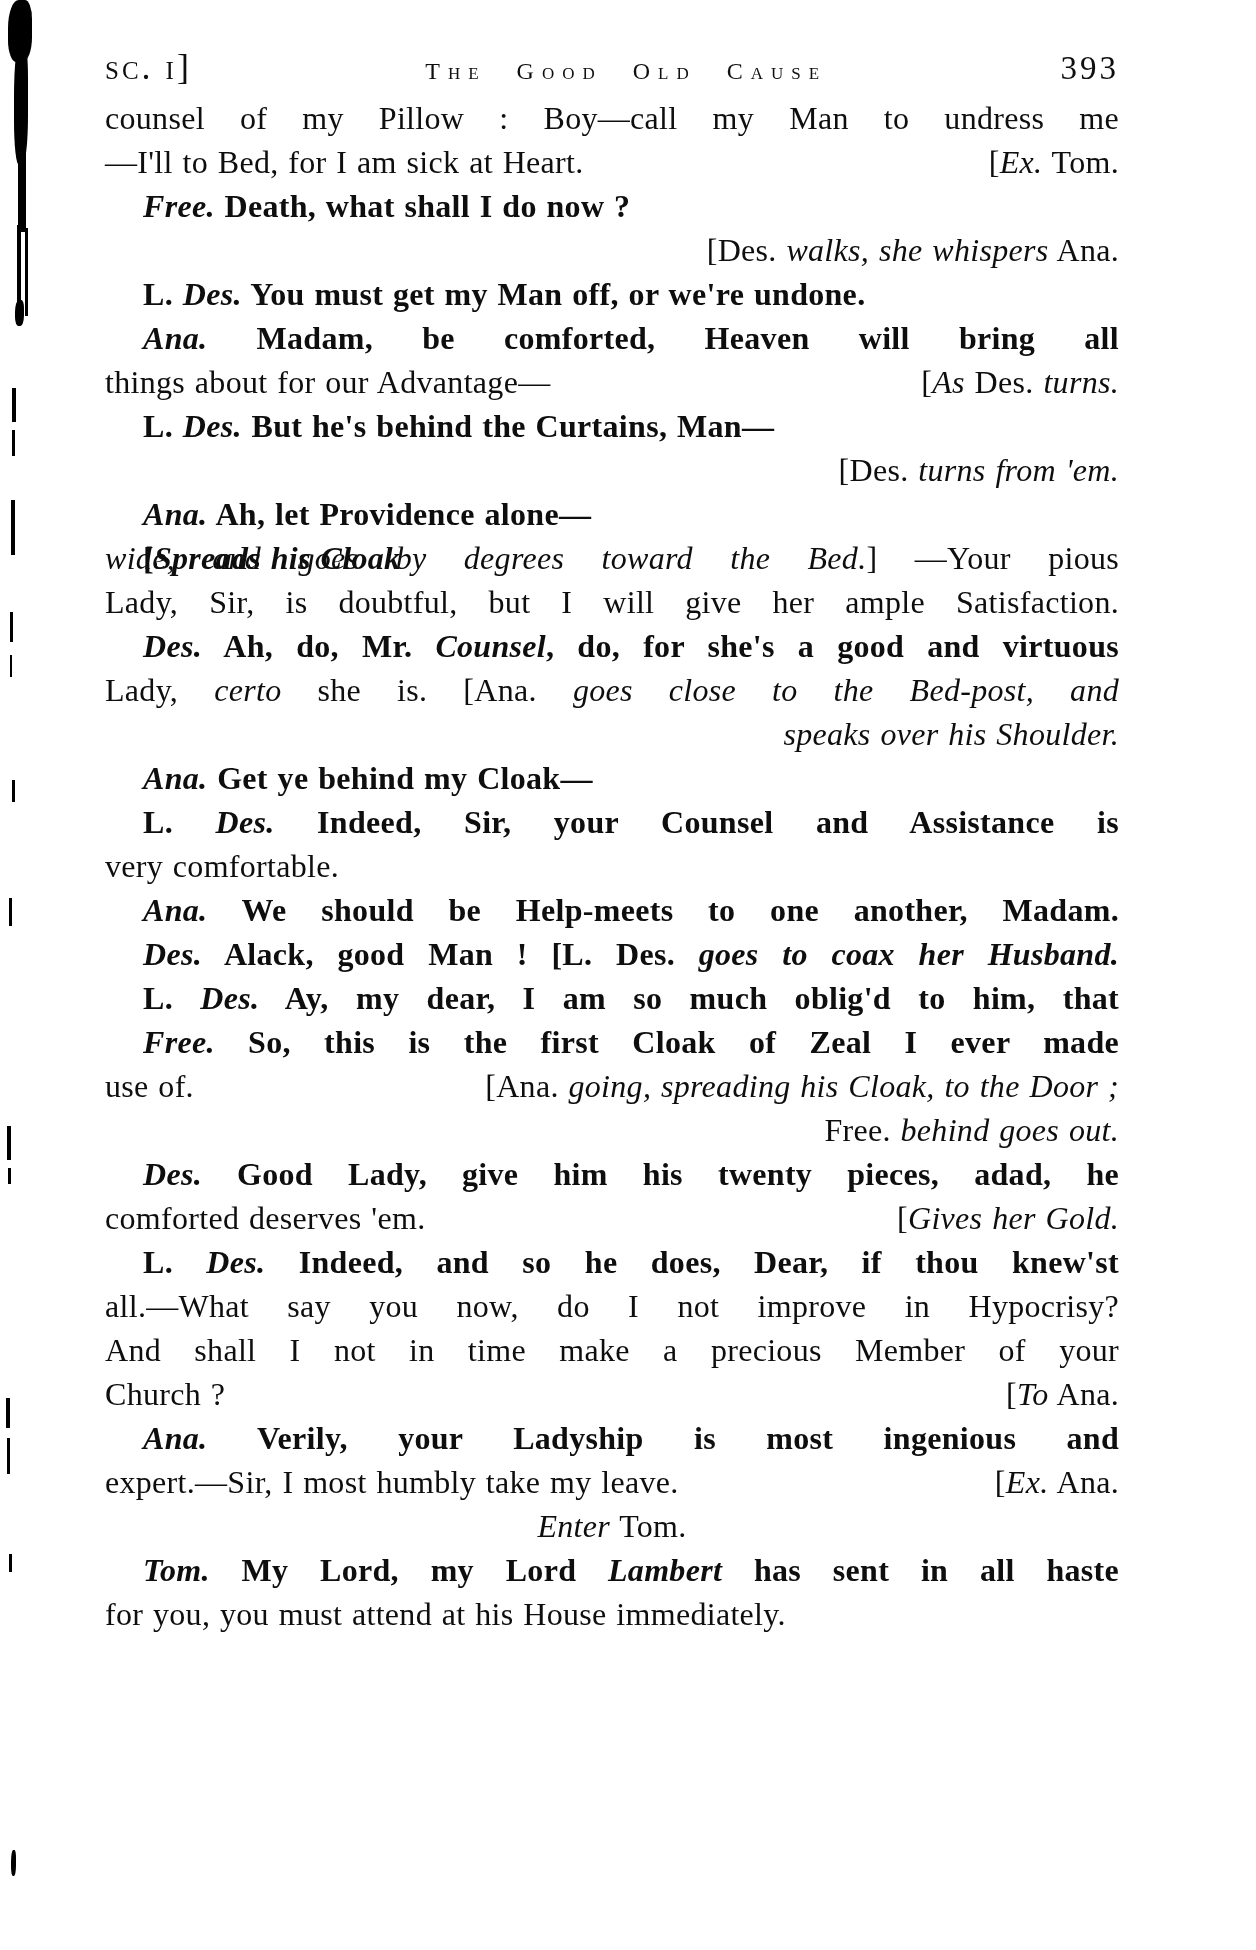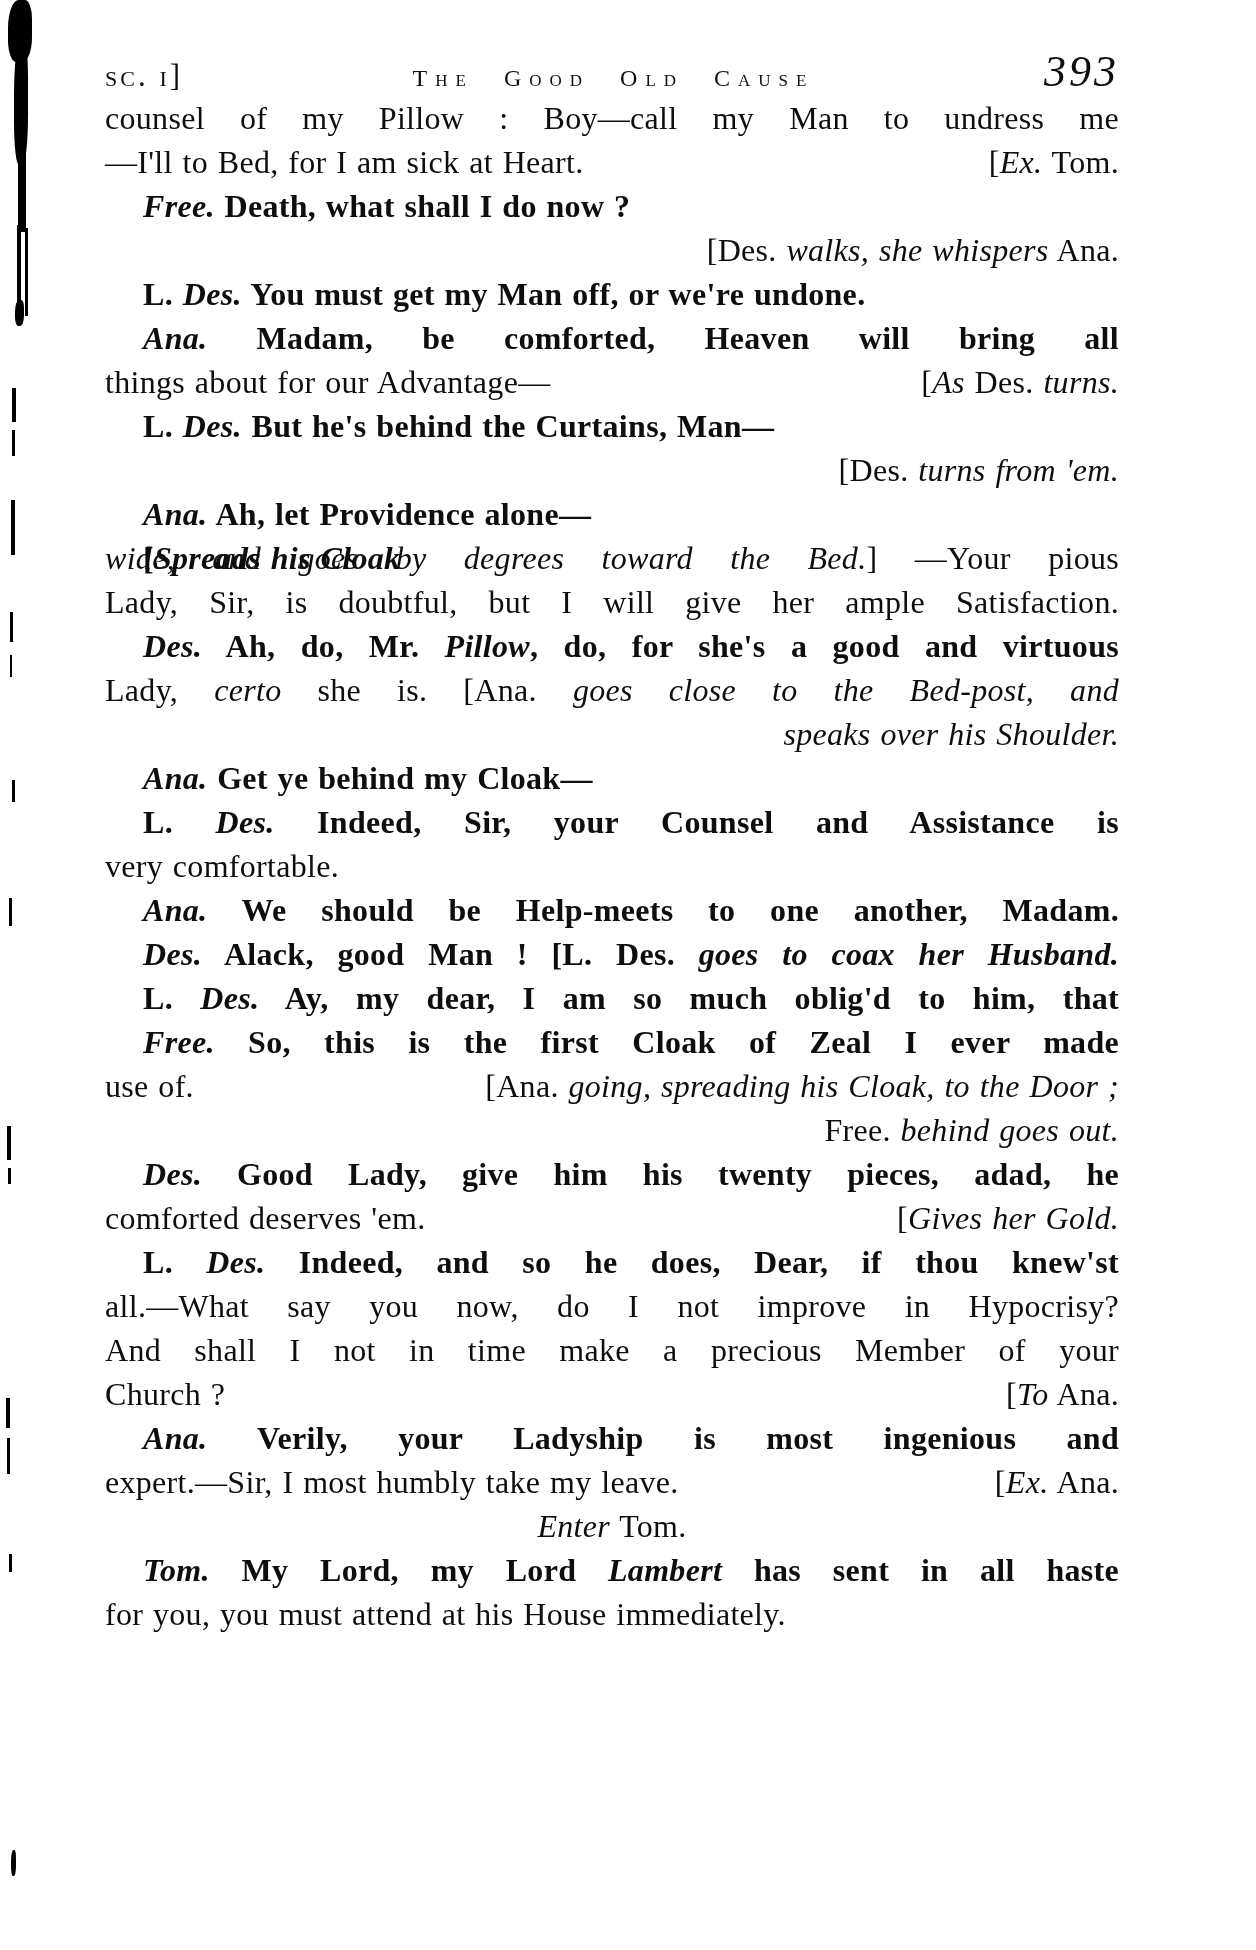--- a/index.html
+++ b/index.html
@@ -12,27 +12,27 @@
     overflow:hidden;
   }
 
   
   .page-header {
     position:absolute; left:105px; top:46px; width:1014px;
     display:flex; justify-content:space-between; align-items:baseline;
   }
   .scene {
     font-variant:small-caps;
-    font-size:31px; letter-spacing:3px;
+    font-size:36px; letter-spacing:3px;
   }
   .title {
     font-variant:small-caps;
     font-size:24px; letter-spacing:8px; word-spacing:16px;
   }
-  .pagenum { font-size:44px; letter-spacing:3px;font-style:italic; }
+  .pagenum { font-size:33px; letter-spacing:3px; }
 
   
   .text-block {
     position:absolute; left:105px; top:96px; width:1014px;
   }
   .line {
     font-size:32px; line-height:44px; height:44px;
     letter-spacing:0.3px; word-spacing:1.5px;
     white-space:nowrap;
   }
@@ -94,21 +94,21 @@
       <span class="grp"><span>[</span><span class="it">As</span><span> Des. </span><span class="it">turns.</span></span>
     </div>
     <div class="line left indent"><span>L. </span><span class="it">Des.</span><span> But he's behind the Curtains, Man—</span></div>
     <div class="line right"><span>[Des. </span><span class="it">turns from 'em.</span></div>
     <div class="line split indent">
       <span class="grp"><span class="it">Ana.</span><span> Ah, let Providence alone—</span></span>
       <span class="grp"><span>[</span><span class="it">Spreads his Cloak</span></span>
     </div>
     <div class="line justify"><span class="it">wide, and goes by degrees toward the Bed.</span><span>]  —Your pious</span></div>
     <div class="line justify"><span>Lady, Sir, is doubtful, but I will give her ample Satisfaction.</span></div>
-    <div class="line justify indent"><span class="it">Des.</span><span> Ah, do, Mr. </span><span class="it">Pillow</span><span>, do, for she's a good and virtuous</span></div>
+    <div class="line justify indent"><span class="it">Des.</span><span> Ah, do, Mr. </span><span class="it">Counsel</span><span>, do, for she's a good and virtuous</span></div>
     <div class="line justify"><span>Lady, </span><span class="it">certo</span><span> she is.  [Ana. </span><span class="it">goes close to the Bed-post, and</span></div>
     <div class="line right"><span class="it">speaks over his Shoulder.</span></div>
     <div class="line left indent"><span class="it">Ana.</span><span> Get ye behind my Cloak—</span></div>
     <div class="line justify indent"><span>L. </span><span class="it">Des.</span><span> Indeed, Sir, your Counsel and Assistance is</span></div>
     <div class="line left"><span>very comfortable.</span></div>
     <div class="line justify indent"><span class="it">Ana.</span><span> We should be Help-meets to one another, Madam.</span></div>
     <div class="line justify indent"><span class="it">Des.</span><span> Alack, good Man ! [L. Des. </span><span class="it">goes to coax her Husband.</span></div>
     <div class="line justify indent"><span>L. </span><span class="it">Des.</span><span> Ay, my dear, I am so much oblig'd to him, that</span></div>
     <div class="line justify indent"><span class="it">Free.</span><span> So, this is the first Cloak of Zeal I ever made</span></div>
     <div class="line split">

